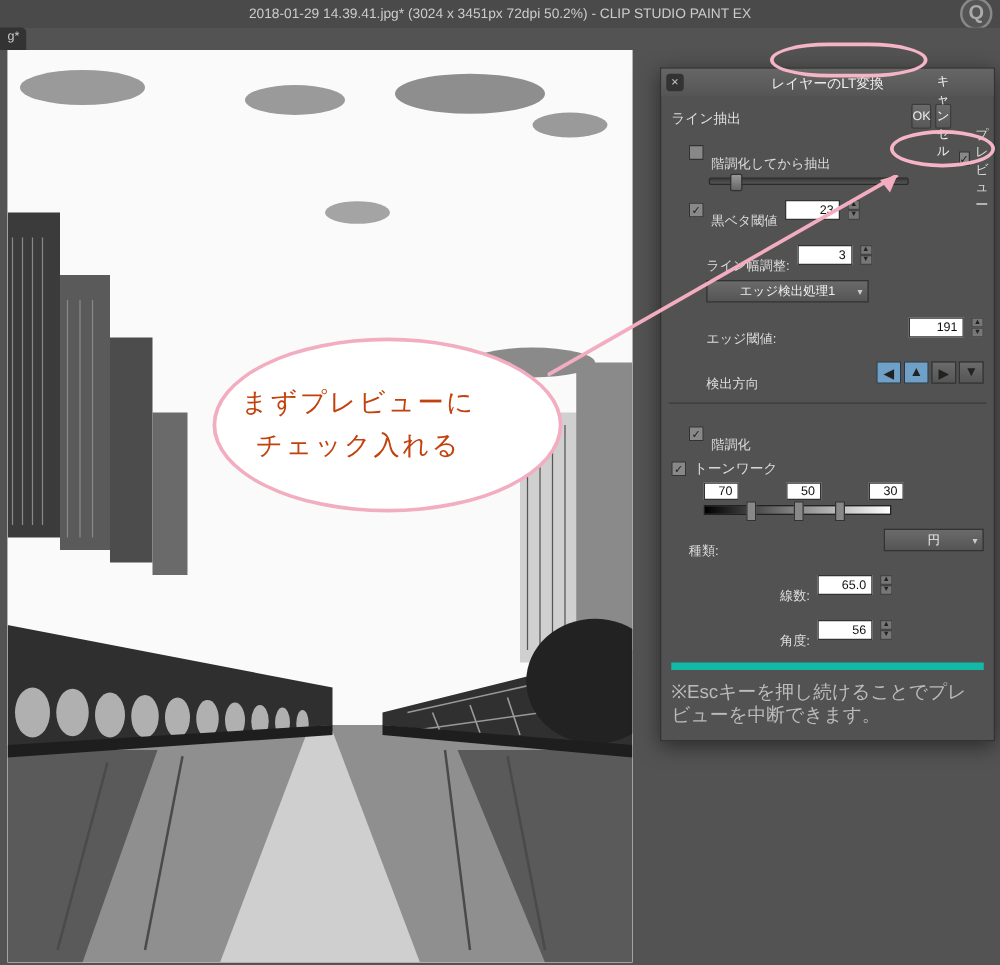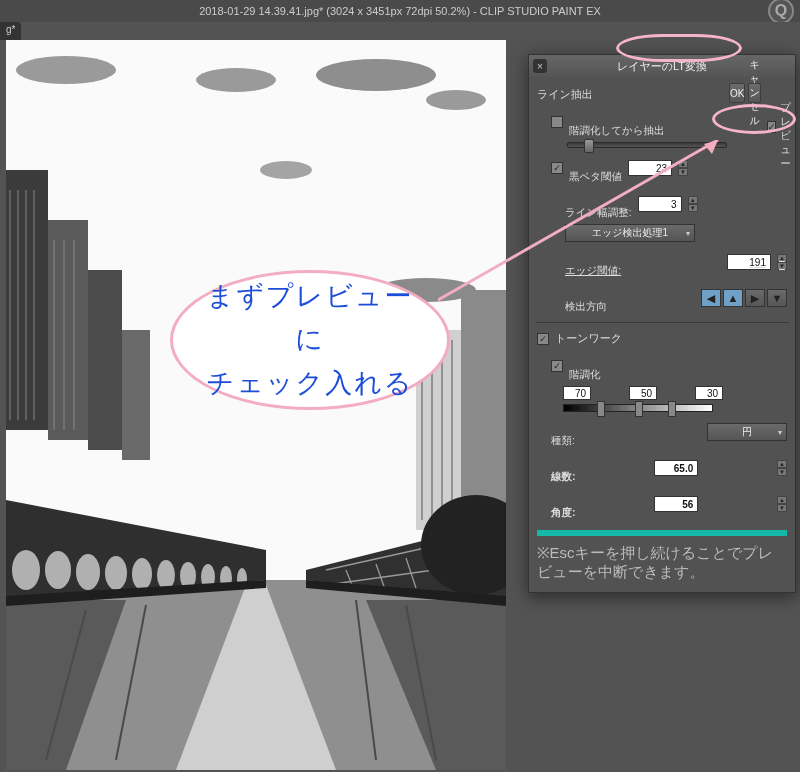--- a/index.html
+++ b/index.html
@@ -51,21 +51,21 @@
 
   .side-btns { position: absolute; right: 6px; top: 28px; width: 60px; display: flex; flex-direction: row; gap: 3px; }
   .btn {
     height: 20px; background: linear-gradient(#6b6b6b,#575757); border: 1px solid #3d3d3d;
     color: #eee; font-size: 10px; display: flex; align-items: center; justify-content: center;
     cursor: pointer; border-radius: 2px;
   }
 
   .section-title { color: #ddd; font-size: 11px; margin: 4px 0 4px 0; }
   .row { display: flex; align-items: center; gap: 6px; margin: 4px 0 4px 14px; }
-  .row.right { justify-content: space-between; font-weight: bold; }
+  .row.right { justify-content: center; }
   .checkbox {
     width: 12px; height: 12px; background: #888; border: 1px solid #333;
     display: inline-flex; align-items: center; justify-content: center; font-size: 9px; color: #222;
   }
   .checkbox.checked::after { content: "✓"; }
   .label { color: #ddd; font-size: 10.5px; margin-top: 18px; }
 
   .slider-track {
     height: 6px; background: linear-gradient(#3a3a3a,#555); border: 1px solid #2a2a2a;
     border-radius: 2px; position: relative;
@@ -121,22 +121,22 @@
   .ann-circle-preview {
     position:absolute; top: 104px; right: 4px; width: 84px; height: 30px;
     border: 3px solid #f5b5c6; border-radius: 50%; pointer-events:none; z-index:50;
   }
   .speech {
     position:absolute; top: 270px; left: 170px; width: 280px; height: 140px;
     z-index:60;
   }
   .speech-body {
     width: 280px; height: 140px; background: #fff; border: 3px solid #f2adc0;
-    border-radius: 50%; display:flex; align-items:center; justify-content:flex-end;
-    text-align:center; color:#1d4ed8; font-size: 27px; line-height:1.6; letter-spacing:2px;
+    border-radius: 50%; display:flex; align-items:center; justify-content:flex-start;
+    text-align:center; color:#c2410c; font-size: 21px; line-height:1.6; letter-spacing:2px;
     padding: 10px 20px; font-family: "Yu Mincho","Hiragino Mincho ProN",serif;
   }
   .arrow-line {
     position:absolute; top:140px; left:438px;
     z-index:55; pointer-events:none;
   }
 </style>
 </head>
 <body>
 
@@ -279,21 +279,21 @@
             <div>▼</div>
           </div>
       </div>
 
       <div class="row" style="margin-left:28px;align-items:center;">
         <div class="drop" style="min-width:130px">
           <span>エッジ検出処理1</span>
         </div>
       </div>
 
-      <div class="row" style="margin-left:28px;text-decoration:underline;">
+      <div class="row" style="margin-left:28px;">
         <span class="label">エッジ閾値:</span>
         <div style="flex:1"></div>
         <div class="num-input">191</div>
         <div class="spinner">
             <div>▲</div>
             <div>▼</div>
           </div>
       </div>
 
       <div class="row" style="margin-left:28px;">
@@ -302,28 +302,28 @@
         <div class="arrow-group">
           <div class="arrow-btn sel">◀</div>
           <div class="arrow-btn sel">▲</div>
           <div class="arrow-btn">▶</div>
           <div class="arrow-btn">▼</div>
         </div>
       </div>
 
       <div class="section-divider"></div>
 
+      <div class="row">
+        <span class="checkbox checked"></span>
+        <span class="label">階調化</span>
+      </div>
+
       <div class="row" style="margin-left:0;">
         <span class="checkbox checked"></span>
         <span class="section-title" style="margin:0">トーンワーク</span>
-      </div>
-
-      <div class="row">
-        <span class="checkbox checked"></span>
-        <span class="label">階調化</span>
       </div>
 
       <div class="posterize-row">
         <div class="num-input small">70</div>
         <div style="width:14px"></div>
         <div class="num-input small">50</div>
         <div style="width:14px"></div>
         <div class="num-input small">30</div>
       </div>
       <div style="margin:4px 0 4px 26px;">

